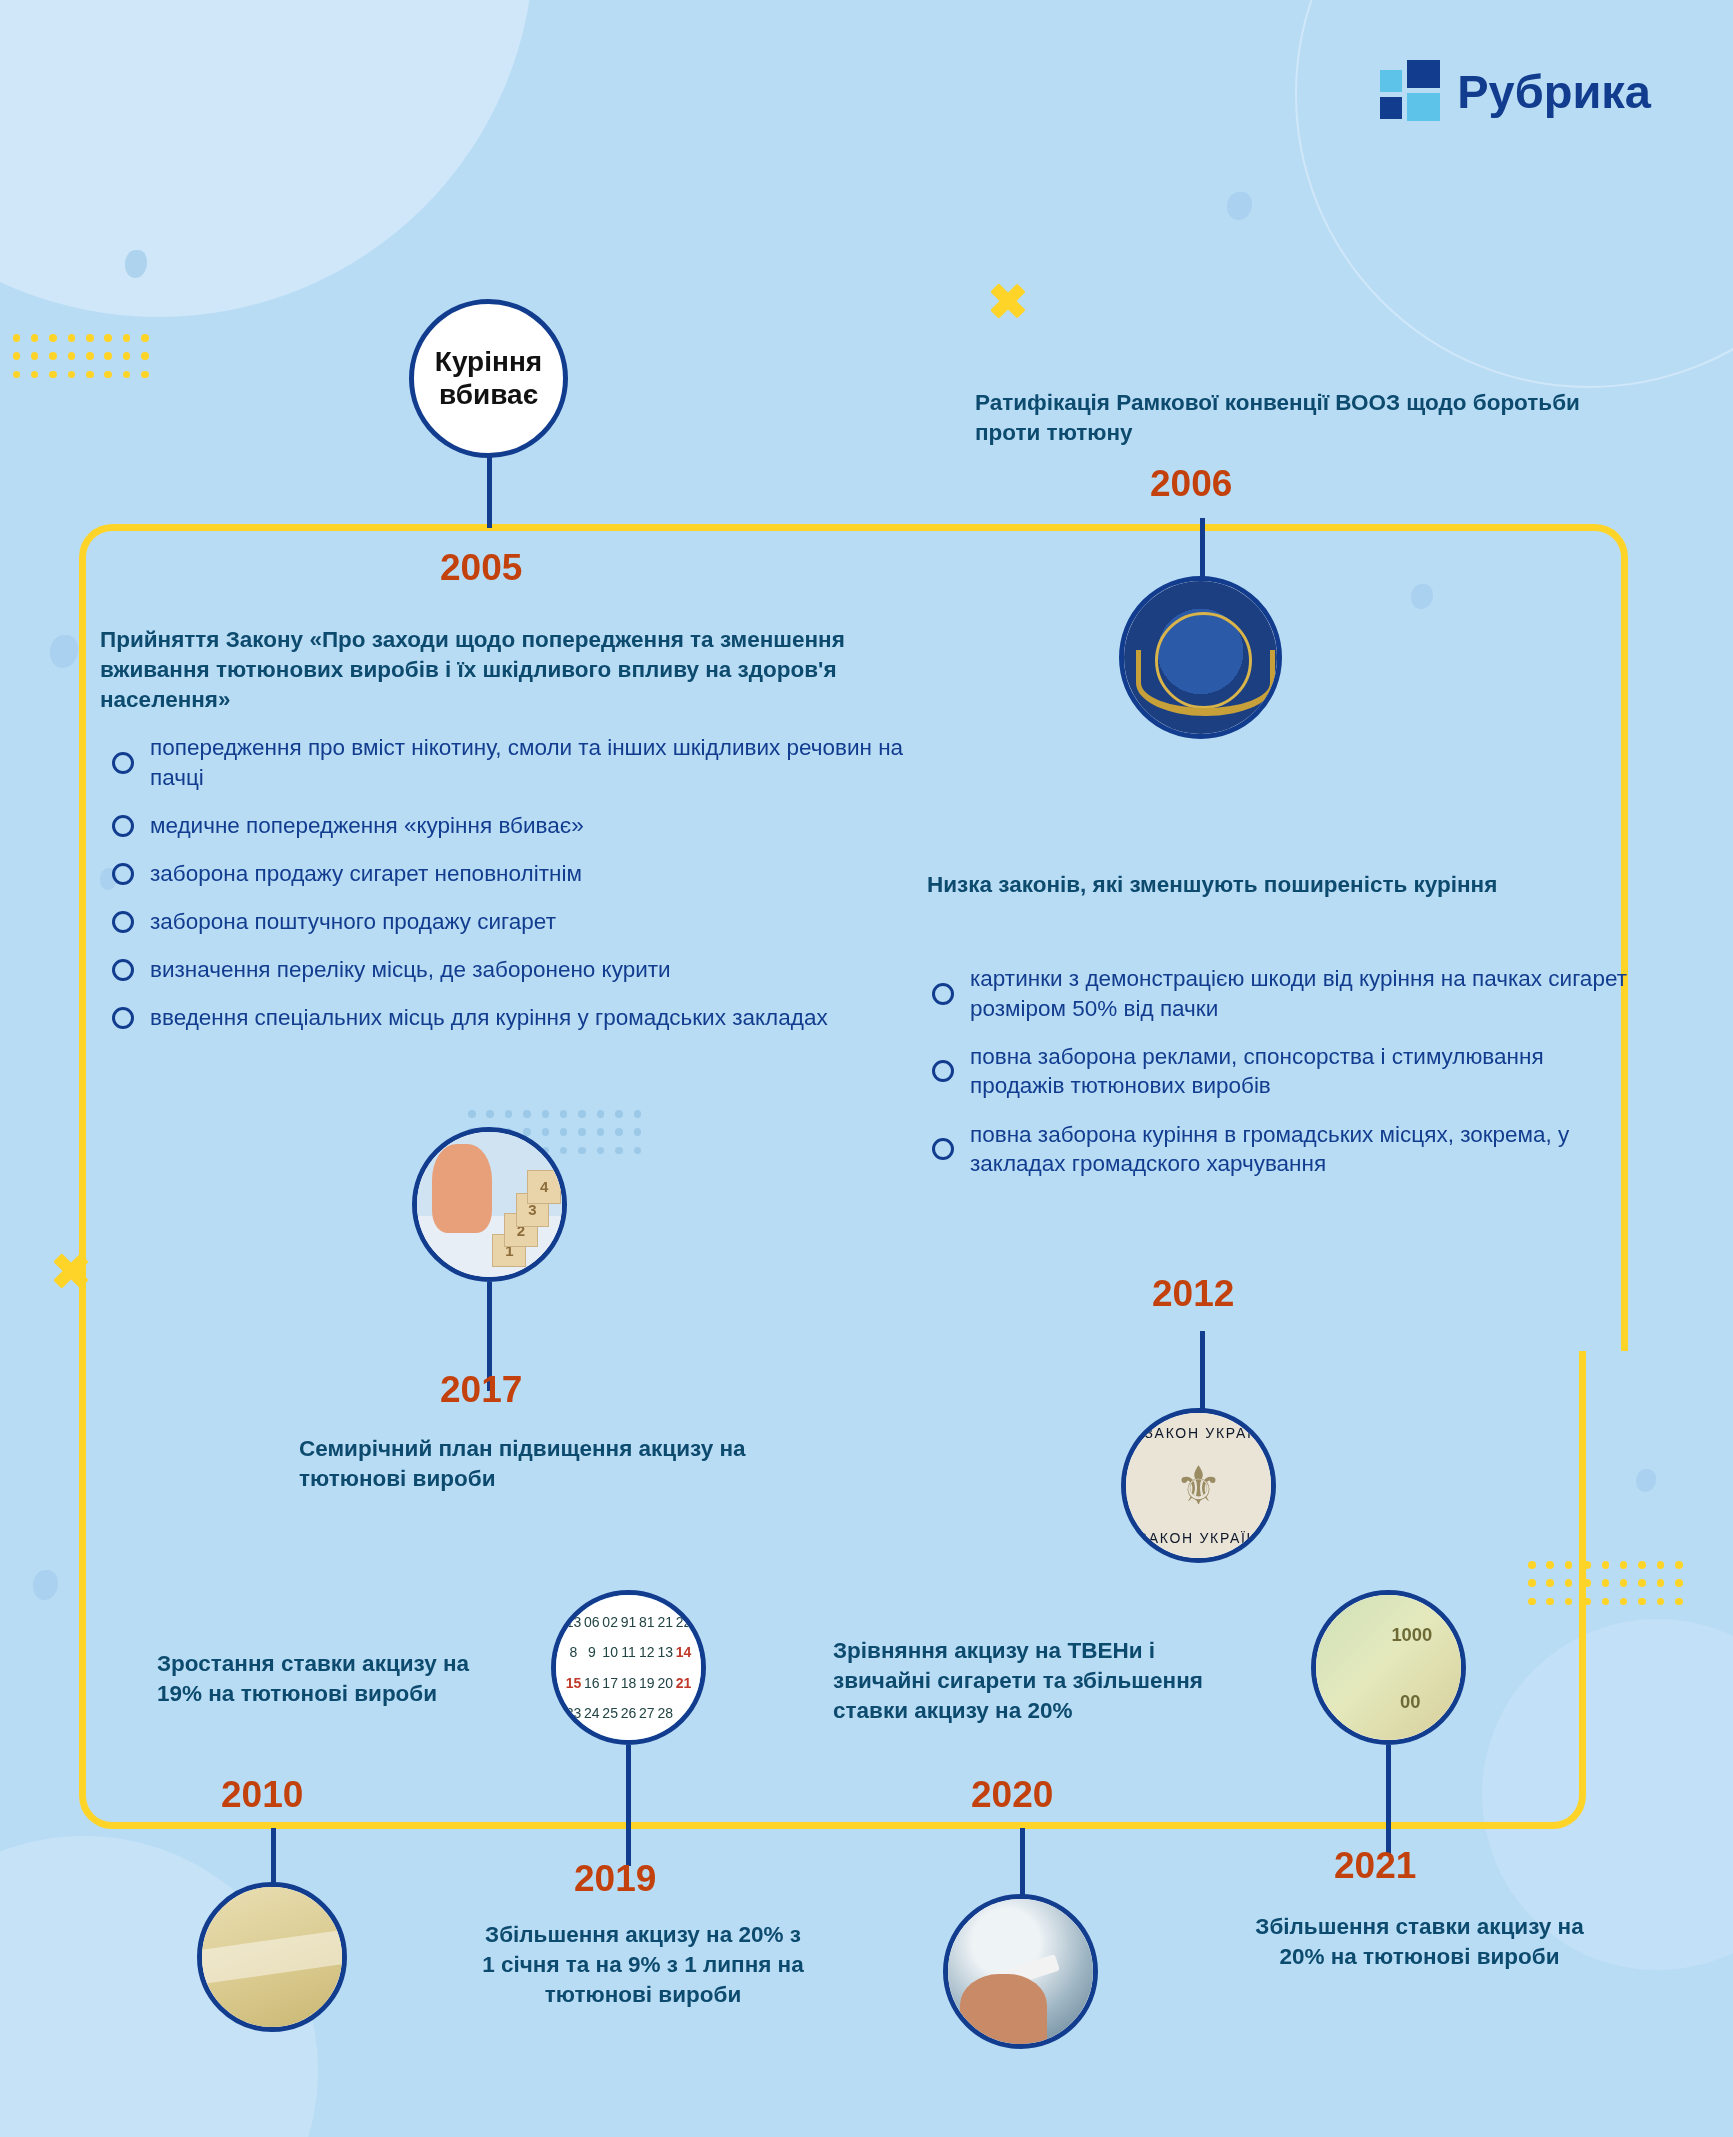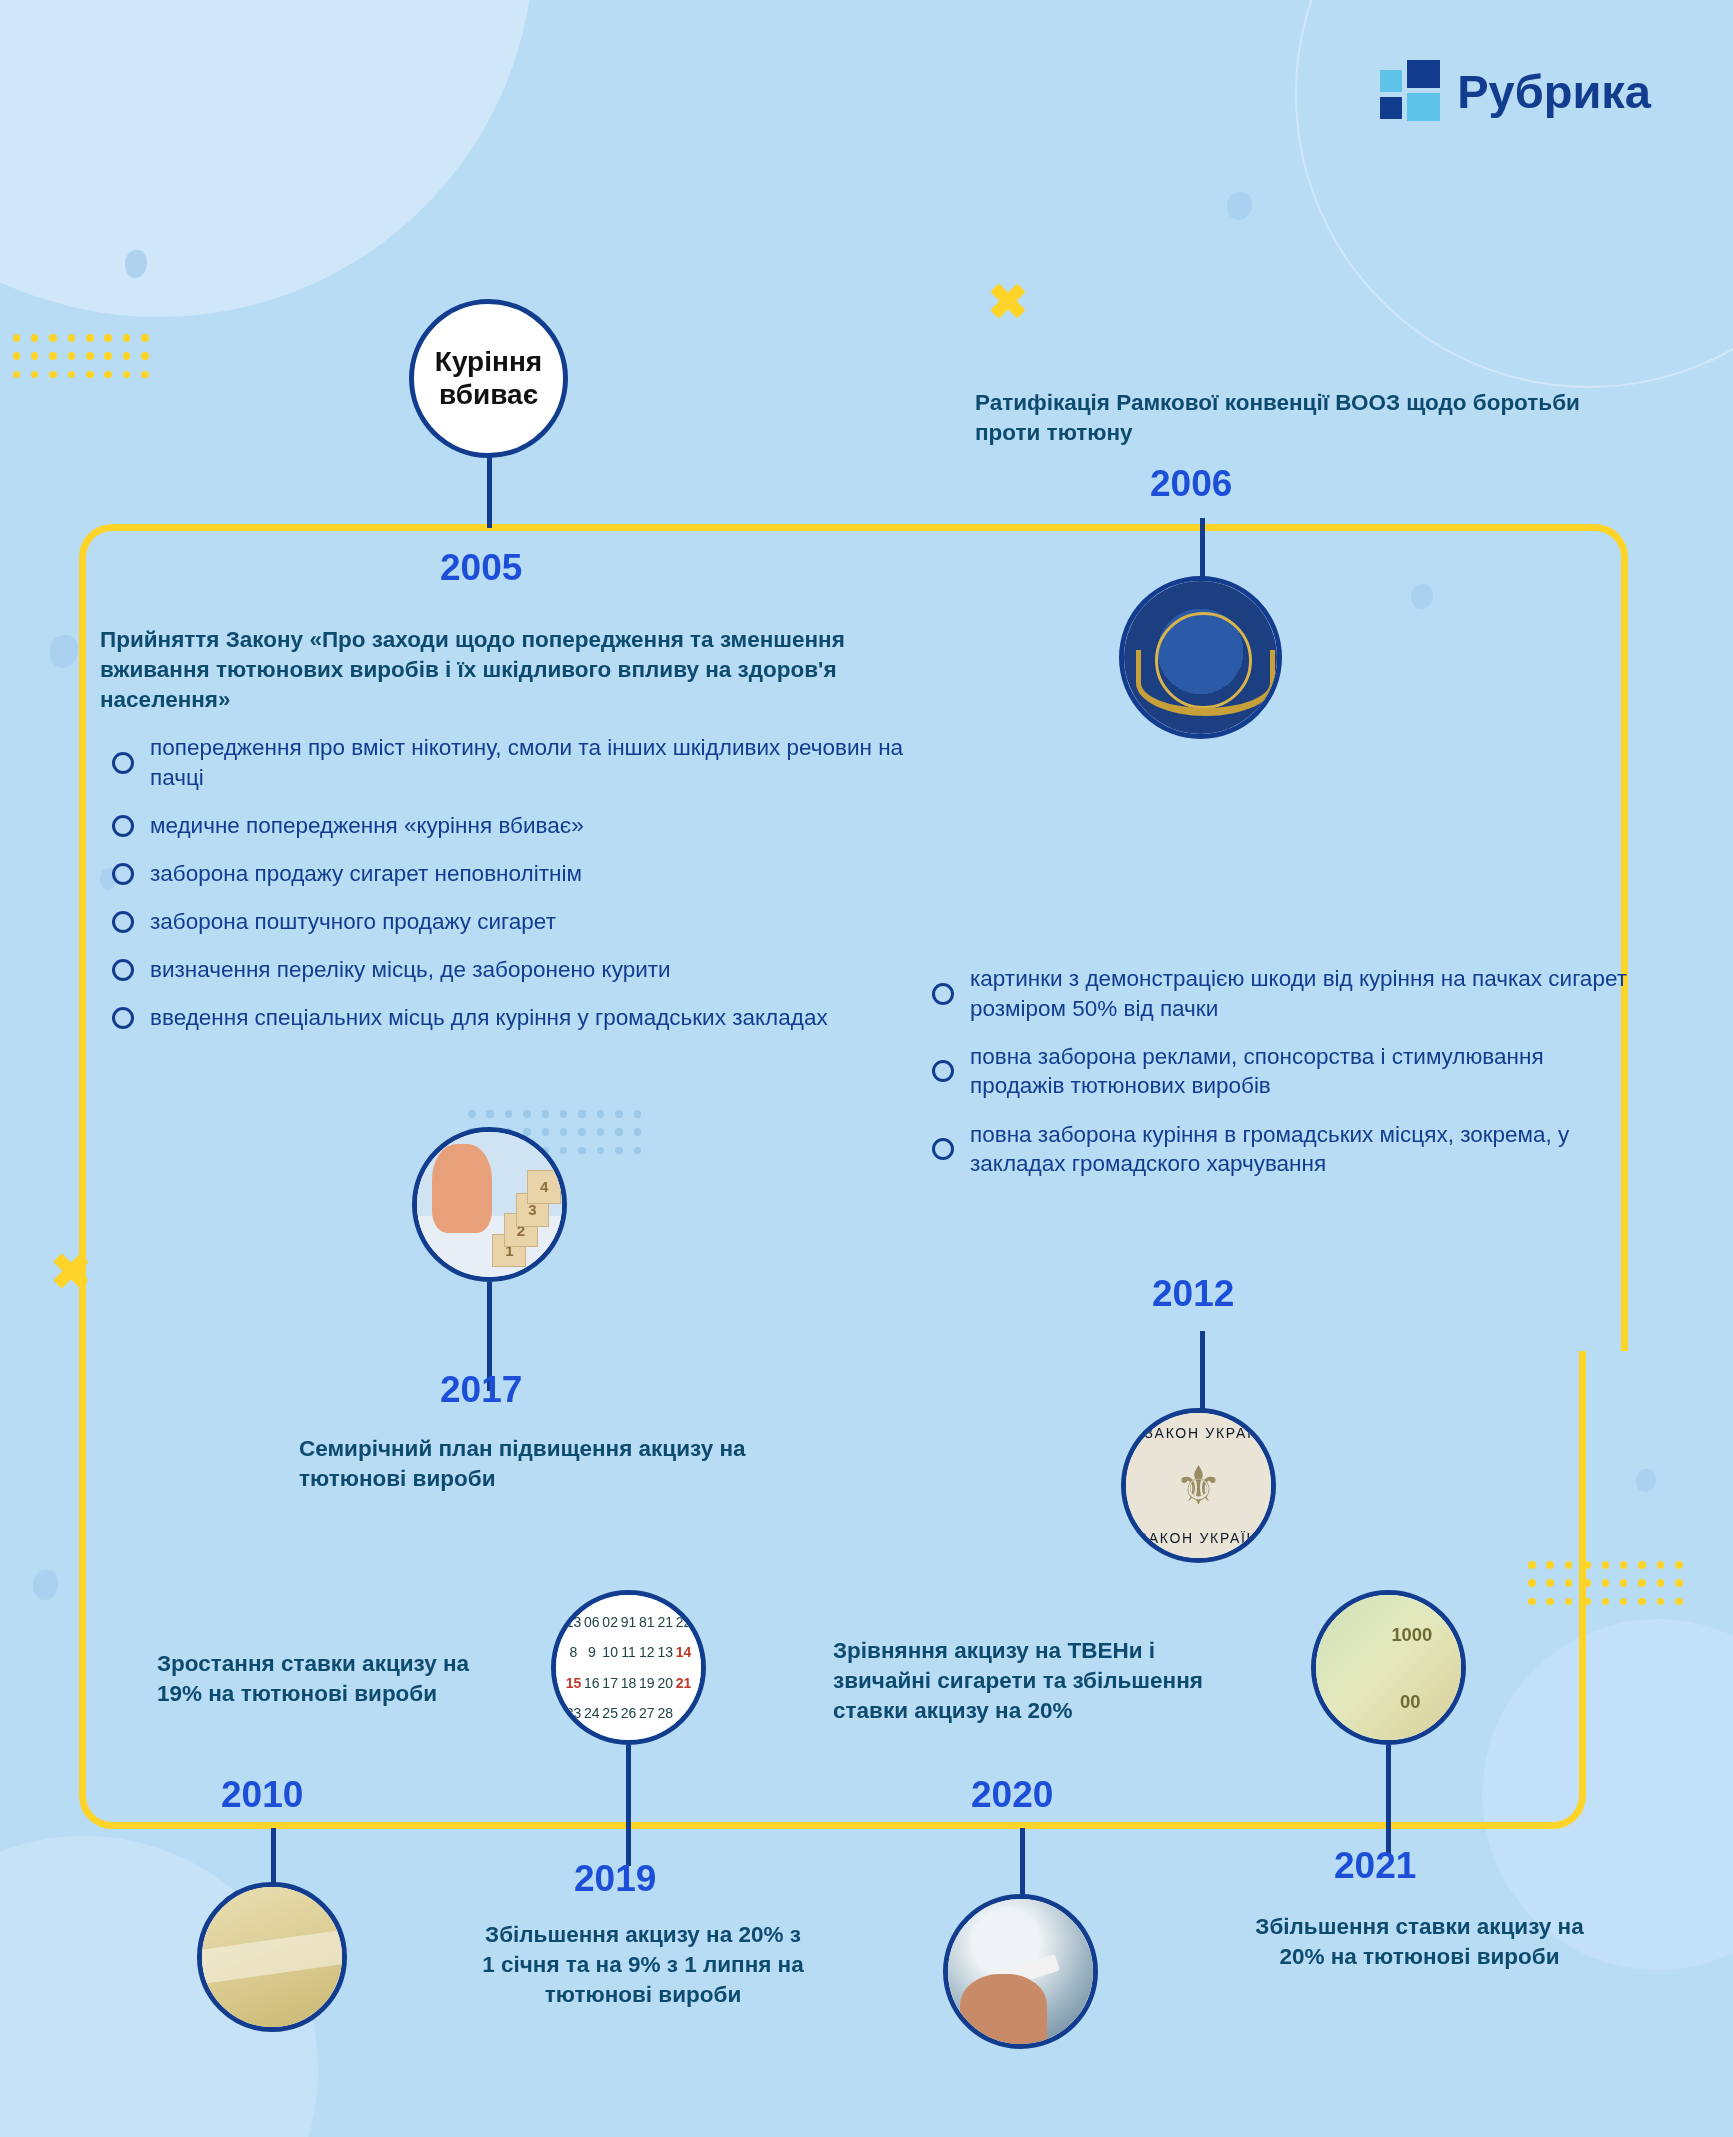--- a/index.html
+++ b/index.html
@@ -165,21 +165,21 @@
   }
   .node-label {
     color: #111;
     font-size: 28px;
     font-weight: bold;
     line-height: 1.15;
     padding: 0 8.3px;
   }
   .year {
     position: absolute;
-    color: #1d4ed8;
+    color: #c2410c;
     font-size: 37px;
     font-weight: bold;
   }
   .heading {
     position: absolute;
     color: #0c4a6e;
     font-size: 22.5px;
     font-weight: bold;
     line-height: 1.33;
   }
@@ -484,20 +484,21 @@
     </div>
   </div>
 
   <div class="heading" style="left:975px; top:388px; width:651px;">Ратифікація Рамкової конвенції ВООЗ щодо боротьби проти тютюну</div>
   <div class="year" style="left:1150px; top:463px;">2006</div>
   <div class="stem" style="left:1200px; top:518px; height:67px;"></div>
   <div class="node" style="left:1119px; top:576px; width:163px; height:163px;">
     <div class="who-img"></div>
   </div>
 
+  <div class="heading" style="left:927px; top:870px; width:701px;">Низка законів, які зменшують поширеність куріння</div>
   <ul class="bullets" style="left:927px; top:964px; width:701px;">
     <li>картинки з демонстрацією шкоди від куріння на пачках сигарет розміром 50% від пачки</li>
     <li>повна заборона реклами, спонсорства і стимулювання продажів тютюнових виробів</li>
     <li>повна заборона куріння в громадських місцях, зокрема, у закладах громадского харчування</li>
   </ul>
   <div class="year" style="left:1152px; top:1273px;">2012</div>
   <div class="stem" style="left:1200px; top:1331px; height:83px;"></div>
   <div class="node" style="left:1121px; top:1408px; width:155px; height:155px;">
     <div class="law-img">
       <div class="rim-top">ЗАКОН УКРАЇ</div>

